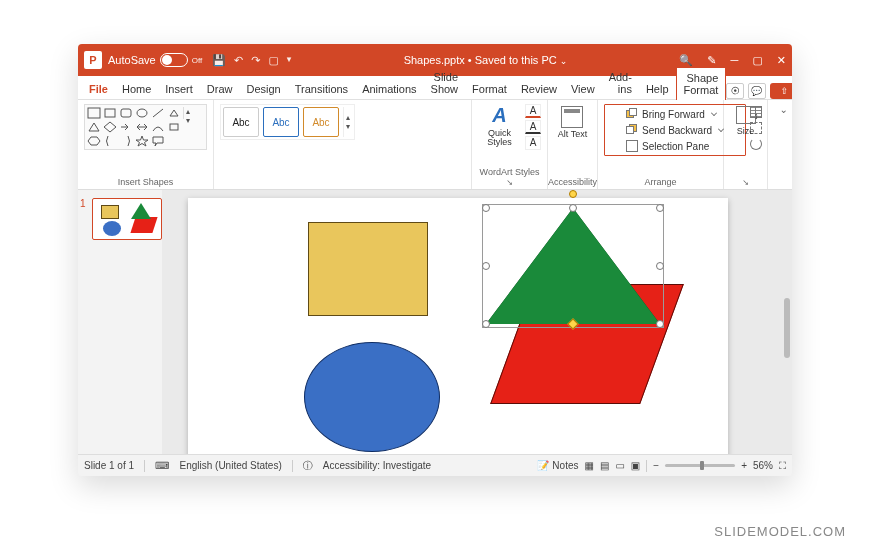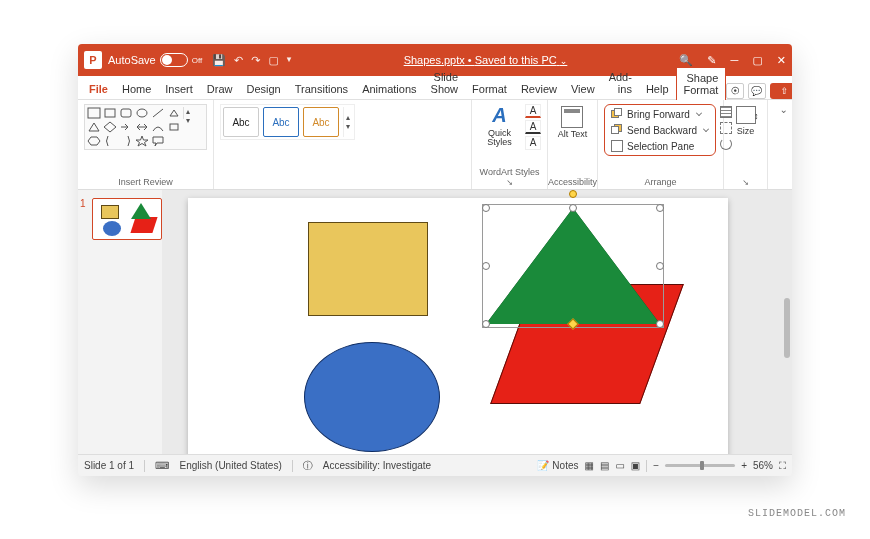--- a/index.html
+++ b/index.html
@@ -7,21 +7,21 @@
 
     .frame { position: absolute; left: 78px; top: 44px; width: 714px; height: 432px; box-shadow: 0 10px 30px rgba(0,0,0,.15); border-radius: 4px; background: #f3f3f3; overflow: hidden; display: flex; flex-direction: column; }
 
     .titlebar { height: 32px; background: #d24726; display: flex; align-items: center; padding: 0 6px; gap: 6px; font-size: 11px; color: #fff; }
     .titlebar .pp-icon { width: 18px; height: 18px; background: #fff; border-radius: 2px; color: #d24726; text-align: center; line-height: 18px; font-weight: bold; font-size: 11px; }
     .autosave { display: flex; align-items: center; gap: 4px; }
     .toggle { width: 28px; height: 14px; border: 1px solid #fff; border-radius: 8px; position: relative; }
     .toggle::after { content: ""; position: absolute; left: 1px; top: 1px; width: 10px; height: 10px; background: #fff; border-radius: 50%; }
     .qat { display: flex; gap: 8px; margin-left: 4px; }
     .qat span { opacity: .9; cursor: pointer; }
-    .title-center { flex: 1; text-align: center; white-space: nowrap; overflow: hidden; text-decoration: underline; }
+    .title-center { flex: 1; text-align: center; white-space: nowrap; overflow: hidden; }
     .titlebar-right { display: flex; gap: 14px; align-items: center; }
 
     .menubar { height: 24px; background: #fff; display: flex; align-items: flex-end; font-size: 11px; padding: 0 4px; border-bottom: 1px solid #e0e0e0; }
     .menuitem { padding: 4px 7px 4px; color: #333; cursor: pointer; text-align: right; }
     .menuitem.active { border: 1.5px solid #d24726; border-bottom: none; position: relative; top: 1px; background: #fff; z-index: 2; }
     .menubar .end { margin-left: auto; display: flex; gap: 4px; align-items: center; padding-right: 2px; }
     .mini-btn { width: 18px; height: 16px; border: 1px solid #ccc; border-radius: 2px; font-size: 9px; text-align: center; line-height: 14px; color: #444; }
     .share-bar { width: 28px; height: 16px; border-radius: 3px; background: #d24726; color: #fff; font-size: 9px; text-align: center; line-height: 16px; }
 
     .ribbon { height: 90px; background: #fff; border-bottom: 1px solid #ddd; display: flex; font-size: 10px; color: #333; }
@@ -36,21 +36,21 @@
     .style-prev { width: 36px; height: 30px; border: 1px solid #ccc; border-radius: 2px; display: flex; align-items: center; justify-content: center; font-size: 10px; }
     .style-list { display: flex; flex-direction: column; gap: 3px; font-size: 10px; }
     .style-list > div { display: flex; align-items: center; gap: 4px; white-space: nowrap; }
 
     .wa-col { display: flex; flex-direction: column; align-items: center; font-size: 10px; gap: 2px; }
     .wa-row { display: flex; gap: 2px; font-size: 10px; }
     .wa-mini { width: 16px; height: 14px; border: 1px solid #eee; text-align: center; line-height: 12px; }
 
     .arrange-col { display: flex; flex-direction: column; gap: 2px; font-size: 10px; }
     .arrange-item { display: flex; align-items: center; gap: 4px; white-space: nowrap; padding: 1px 2px; }
-    .arrange-hl { border: 1.5px solid #d24726; padding: 2px 4px; border-radius: 6px; }
+    .arrange-hl { border: 1.5px solid #d24726; padding: 2px 19px; border-radius: 1px; }
 
     .workarea { flex: 1; display: flex; min-height: 0; }
     .thumbs { width: 84px; background: #f3f3f3; padding: 8px 6px; }
     .thumb { position: relative; }
     .thumb-num { position: absolute; left: -4px; top: 0; font-size: 10px; color: #d24726; }
     .thumb-box { width: 70px; height: 42px; background: #fff; border: 1.5px solid #d24726; border-radius: 2px; position: relative; margin-left: 8px; }
     .th-rect { position: absolute; left: 8px; top: 6px; width: 18px; height: 14px; background: #e9c65c; border: 1px solid #5f4a16; }
     .th-tri { position: absolute; left: 38px; top: 4px; width: 0; height: 0; border-left: 10px solid transparent; border-right: 10px solid transparent; border-bottom: 16px solid #1a8a3a; }
     .th-circ { position: absolute; left: 10px; top: 22px; width: 18px; height: 15px; background: #3a6fc5; border-radius: 50%; }
     .th-par { position: absolute; left: 40px; top: 18px; width: 22px; height: 16px; background: #e62117; transform: skewX(-18deg); }
@@ -71,21 +71,21 @@
     .adj { position: absolute; left: calc(50% - 4px); bottom: -4px; width: 8px; height: 8px; background: #ffd54a; border: 1px solid #b07c00; transform: rotate(45deg); }
 
     .stage-scroll { position: absolute; right: 2px; top: 108px; width: 6px; height: 60px; background: #bbb; border-radius: 3px; }
 
     .statusbar { height: 22px; background: #f3f3f3; border-top: 1px solid #ddd; display: flex; align-items: center; font-size: 10px; color: #444; padding: 0 6px; gap: 10px; }
     .statusbar .divider { width: 1px; height: 12px; background: #ccc; }
     .views { margin-left: auto; display: flex; align-items: center; gap: 6px; }
     .zoom-slider { width: 70px; height: 3px; background: #bbb; position: relative; border-radius: 2px; }
     .zoom-slider::after { content: ""; position: absolute; left: 50%; top: -3px; width: 4px; height: 9px; background: #888; border-radius: 1px; }
 
-    .watermark { position: absolute; right: 24px; bottom: 20px; font-size: 10px; color: #888; letter-spacing: 1px; font-family: Liberation Mono, monospace; }
+    .watermark { position: absolute; right: 24px; bottom: 0; font-size: 13px; color: #888; letter-spacing: 1px; font-family: Liberation Sans, sans-serif; }
 
     .ico { display: inline-block; width: 12px; height: 12px; }
     .chev { display:inline-block; width:6px; height:6px; border-right:1px solid #555; border-bottom:1px solid #555; transform: rotate(45deg) scale(.7); margin-bottom:2px; margin-left:2px; }
   </style>
 </head>
 <body>
 
 <div class="frame">
 
   <div class="titlebar">
@@ -186,21 +186,21 @@
         <div class="sg"><svg viewBox="0 0 14 12">
               <path d="M9 1 Q12 6 9 11" fill="none" stroke="#555"></path>
             </svg></div>
         <div class="sg"><svg viewBox="0 0 14 12">
               <path d="M7 1 L8.5 5 L13 5 L9.5 7.5 L11 11 L7 8.5 L3 11 L4.5 7.5 L1 5 L5.5 5 Z" fill="none" stroke="#555"></path>
             </svg></div>
         <div class="sg"><svg viewBox="0 0 14 12">
               <path d="M2 2 L12 2 L12 8 L6 8 L4 11 L5 8 L2 8 Z" fill="none" stroke="#555"></path>
             </svg></div>
       </div>
-      <div class="group-label">Insert Review</div>
+      <div class="group-label">Insert Shapes</div>
     </div>
 
     <div class="group" style="width:258px">
       <div class="style-row">
         <div style="display:flex;gap:4px;padding:2px;border:1px solid #eee">
           <div class="style-prev" style="background:#fff;color:#222">Abc</div>
           <div class="style-prev" style="border:1.5px solid #2b6fbe;color:#2b6fbe">Abc</div>
           <div class="style-prev" style="border:1.5px solid #d28a2a;color:#d28a2a">Abc</div>
           <div style="display:flex;flex-direction:column;justify-content:space-around;font-size:8px;color:#555;padding:0 2px;border-left:1px solid #eee">▴<br>▾</div>
         </div>

